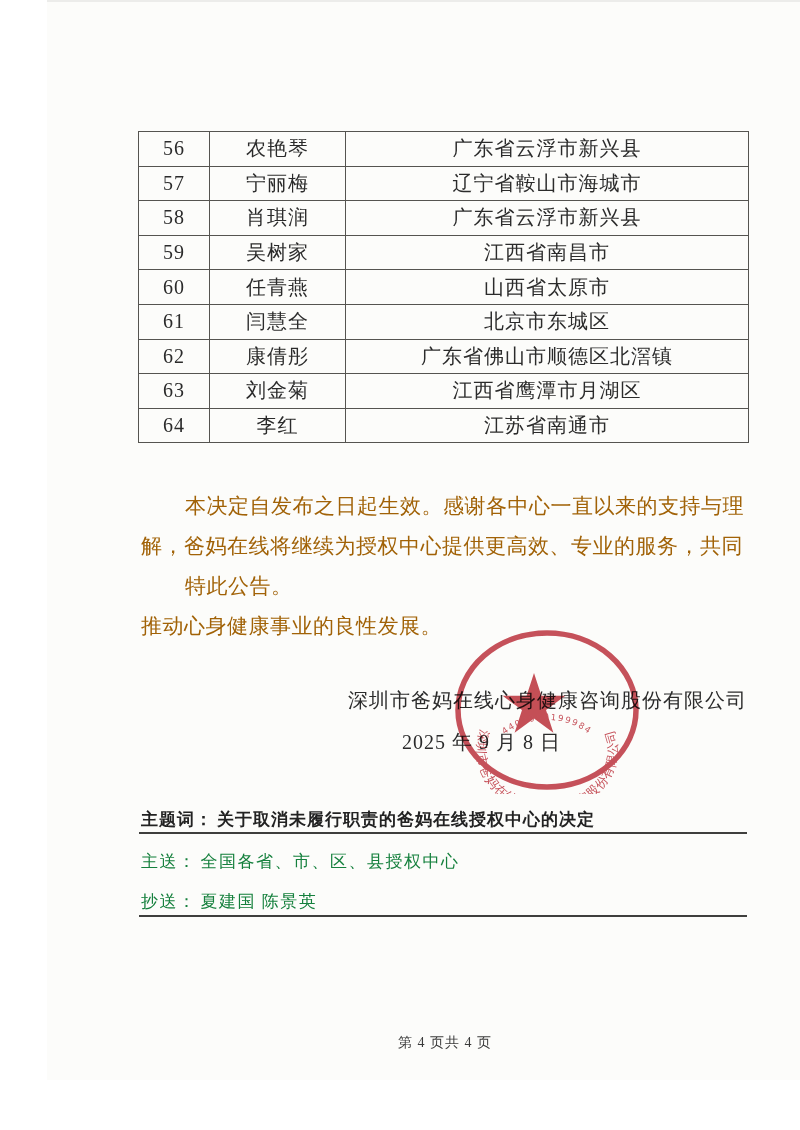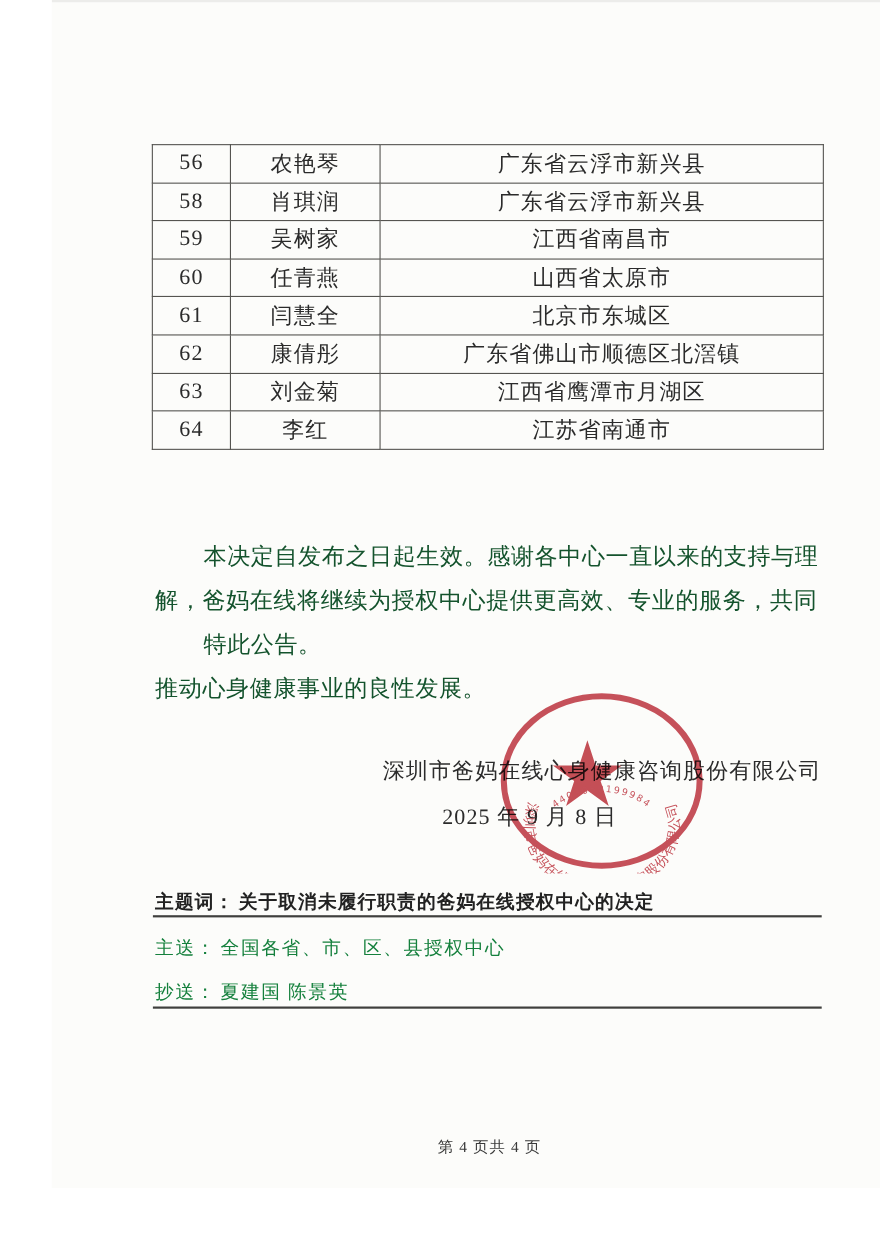--- a/index.html
+++ b/index.html
@@ -28,21 +28,21 @@
     font-size:20px;letter-spacing:1px;
     padding:0;color:#2b2b2b;
   }
   .col-no{width:70px;font-size:19px;letter-spacing:0;}
   .col-name{width:135px;}
   .col-region{width:402px;}
 
   
   .body-text{
     position:absolute;left:94px;top:486px;width:608px;
-    font-size:21px;line-height:40px;letter-spacing:0.5px;color:#14532d;
+    font-size:21px;line-height:40px;letter-spacing:0.5px;color:#a16207;
   }
   .para-line{white-space:nowrap;}
   .indent{text-indent:44px;}
 
   .company-line{
     position:absolute;top:687px;right:100px;
     font-size:20px;letter-spacing:1px;color:#2b2b2b;white-space:nowrap;
   }
   .date-line{
     position:absolute;top:729px;left:355px;width:250px;text-align:left;
@@ -89,20 +89,25 @@
 <div class="page">
   <div class="scan-top-edge"></div>
   <div class="scan-streak"></div>
 
   <table class="centers-table">
     <tbody>
       <tr>
         <td class="col-no">56</td>
         <td class="col-name">农艳琴</td>
         <td class="col-region">广东省云浮市新兴县</td>
+      </tr>
+      <tr>
+        <td class="col-no">57</td>
+        <td class="col-name">宁丽梅</td>
+        <td class="col-region">辽宁省鞍山市海城市</td>
       </tr>
       <tr>
         <td class="col-no">58</td>
         <td class="col-name">肖琪润</td>
         <td class="col-region">广东省云浮市新兴县</td>
       </tr>
       <tr>
         <td class="col-no">59</td>
         <td class="col-name">吴树家</td>
         <td class="col-region">江西省南昌市</td>

